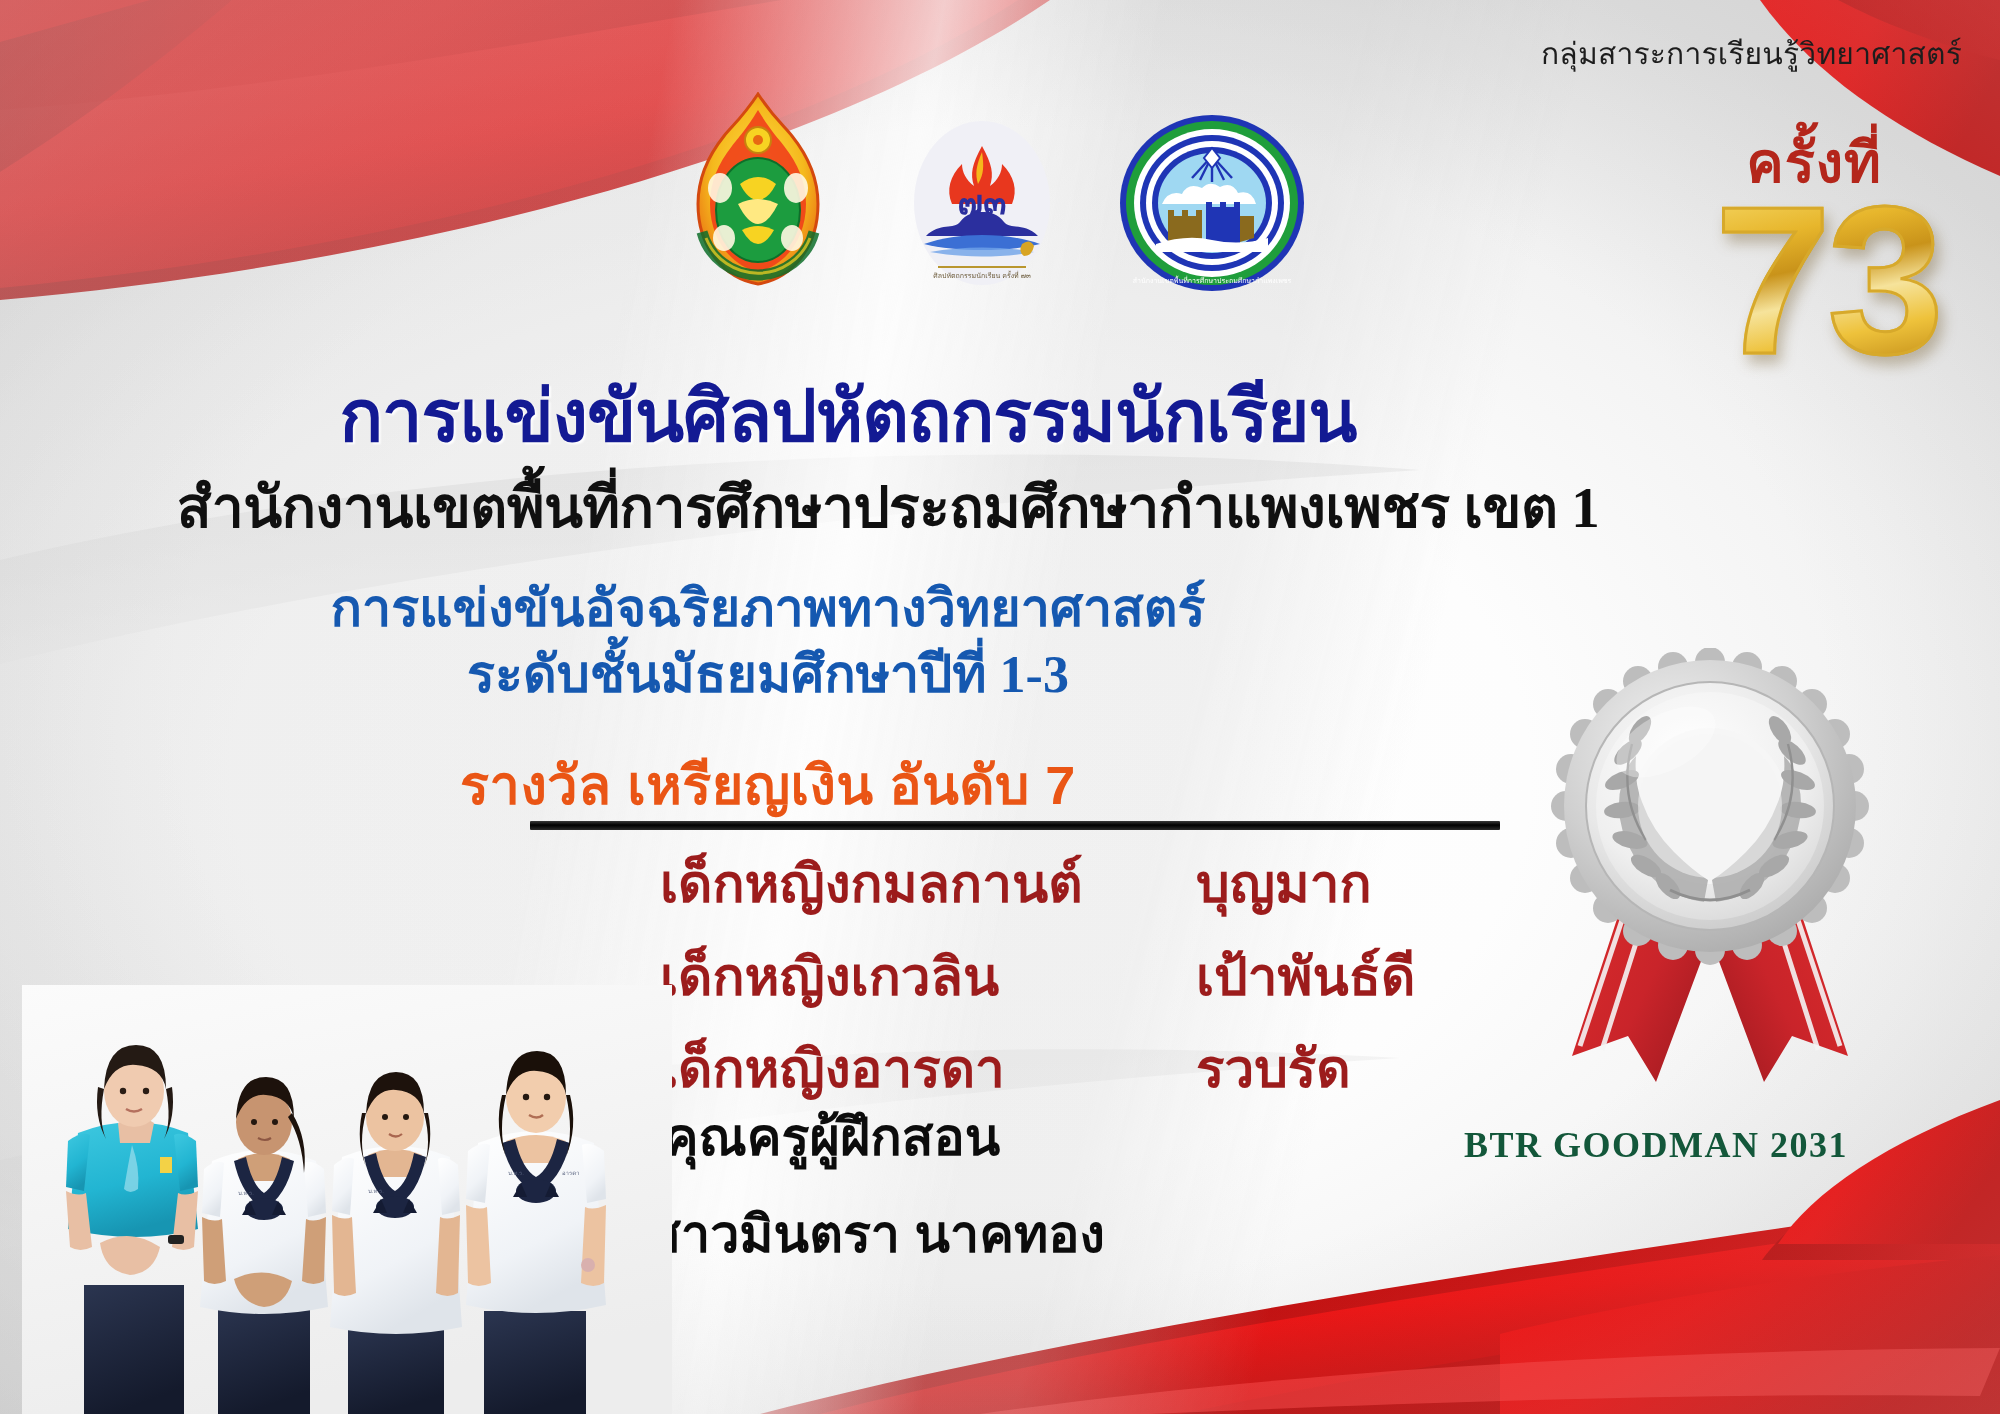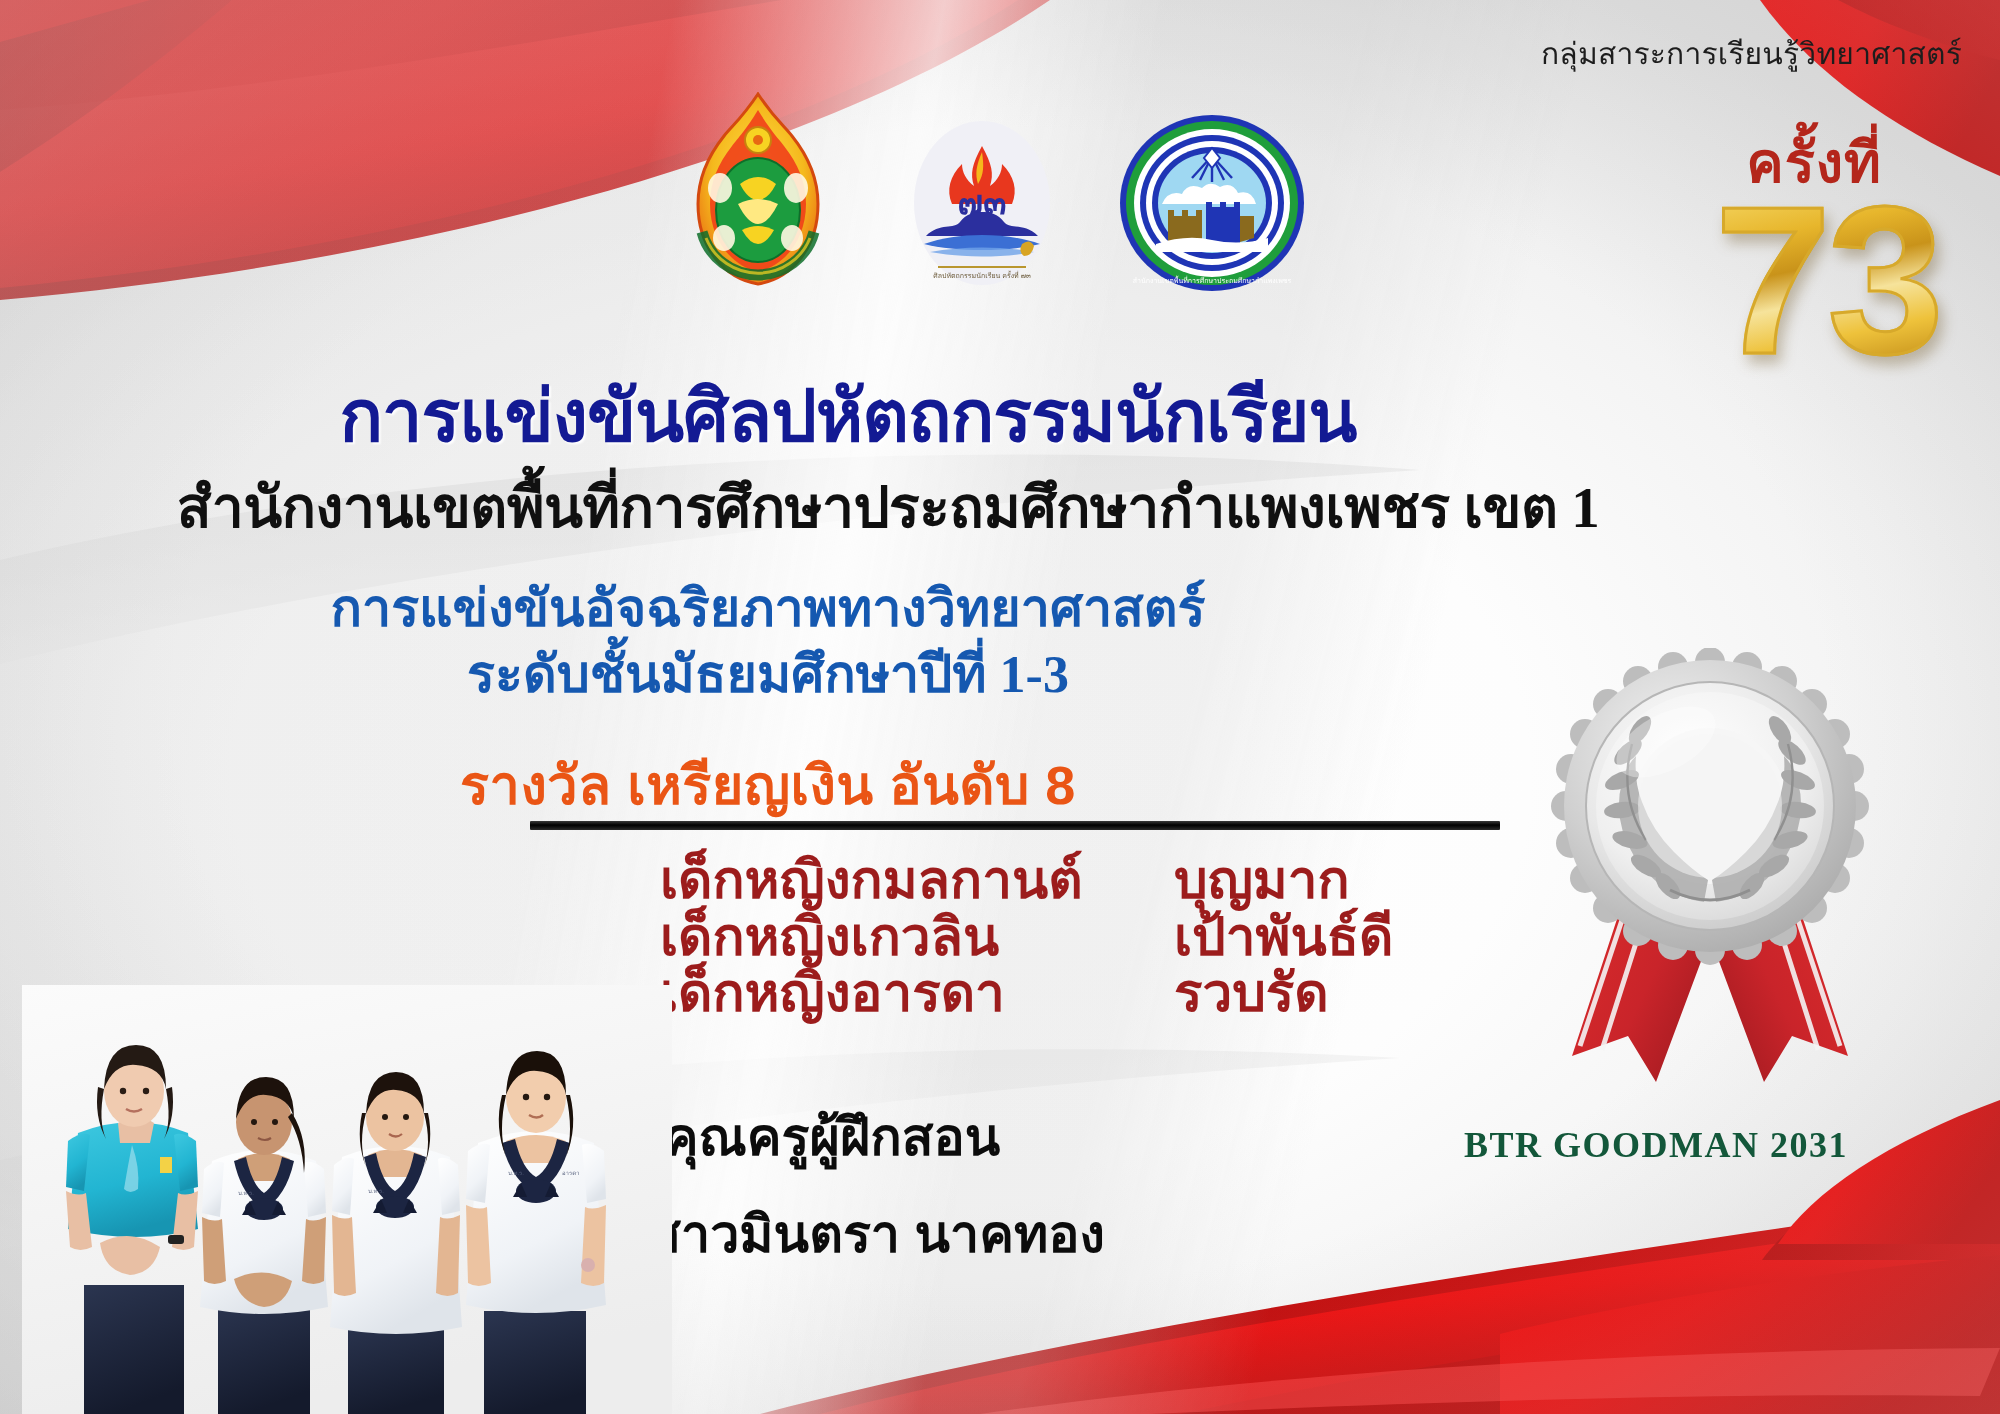--- a/index.html
+++ b/index.html
@@ -143,21 +143,22 @@
     left: 660px;
     top: 856px;
     display: grid;
     grid-template-columns: 500px auto;
     column-gap: 14px;
     row-gap: 0px;
     color: #9c1c1c;
     font-size: 53px;
     font-weight: bold;
     line-height: 1.07;
-    font-family: Liberation Mono, monospace;
+    font-family: Liberation Serif, serif;
+    gap: 36px;
   }
   #participants span { white-space: nowrap; }
 
   .coach {
     left: 50%;
     transform: translateX(-50%);
     margin-left: -168px;
     color: #0c0c0c;
     font-weight: bold;
     font-size: 52px;
@@ -332,21 +333,21 @@
   </svg>
 
   <div class="tx" id="main-title">การแข่งขันศิลปหัตถกรรมนักเรียน</div>
 
   <div class="tx" id="office-line">สำนักงานเขตพื้นที่การศึกษาประถมศึกษากำแพงเพชร เขต 1</div>
 
   <div class="tx event-line" id="event-name">การแข่งขันอัจฉริยภาพทางวิทยาศาสตร์</div>
 
   <div class="tx event-line" id="event-level">ระดับชั้นมัธยมศึกษาปีที่ 1-3</div>
 
-  <div class="tx" id="award-line">รางวัล เหรียญเงิน อันดับ 8</div>
+  <div class="tx" id="award-line">รางวัล เหรียญเงิน อันดับ 7</div>
 
   <div id="divider"></div>
 
   <svg id="medal" viewBox="0 0 400 450">
     <defs>
       <linearGradient id="ribL" x1="0" y1="0" x2="1" y2="0.6">
         <stop offset="0%" stop-color="#d92b2b"></stop>
         <stop offset="60%" stop-color="#c9242a"></stop>
         <stop offset="100%" stop-color="#a81c22"></stop>
       </linearGradient>

